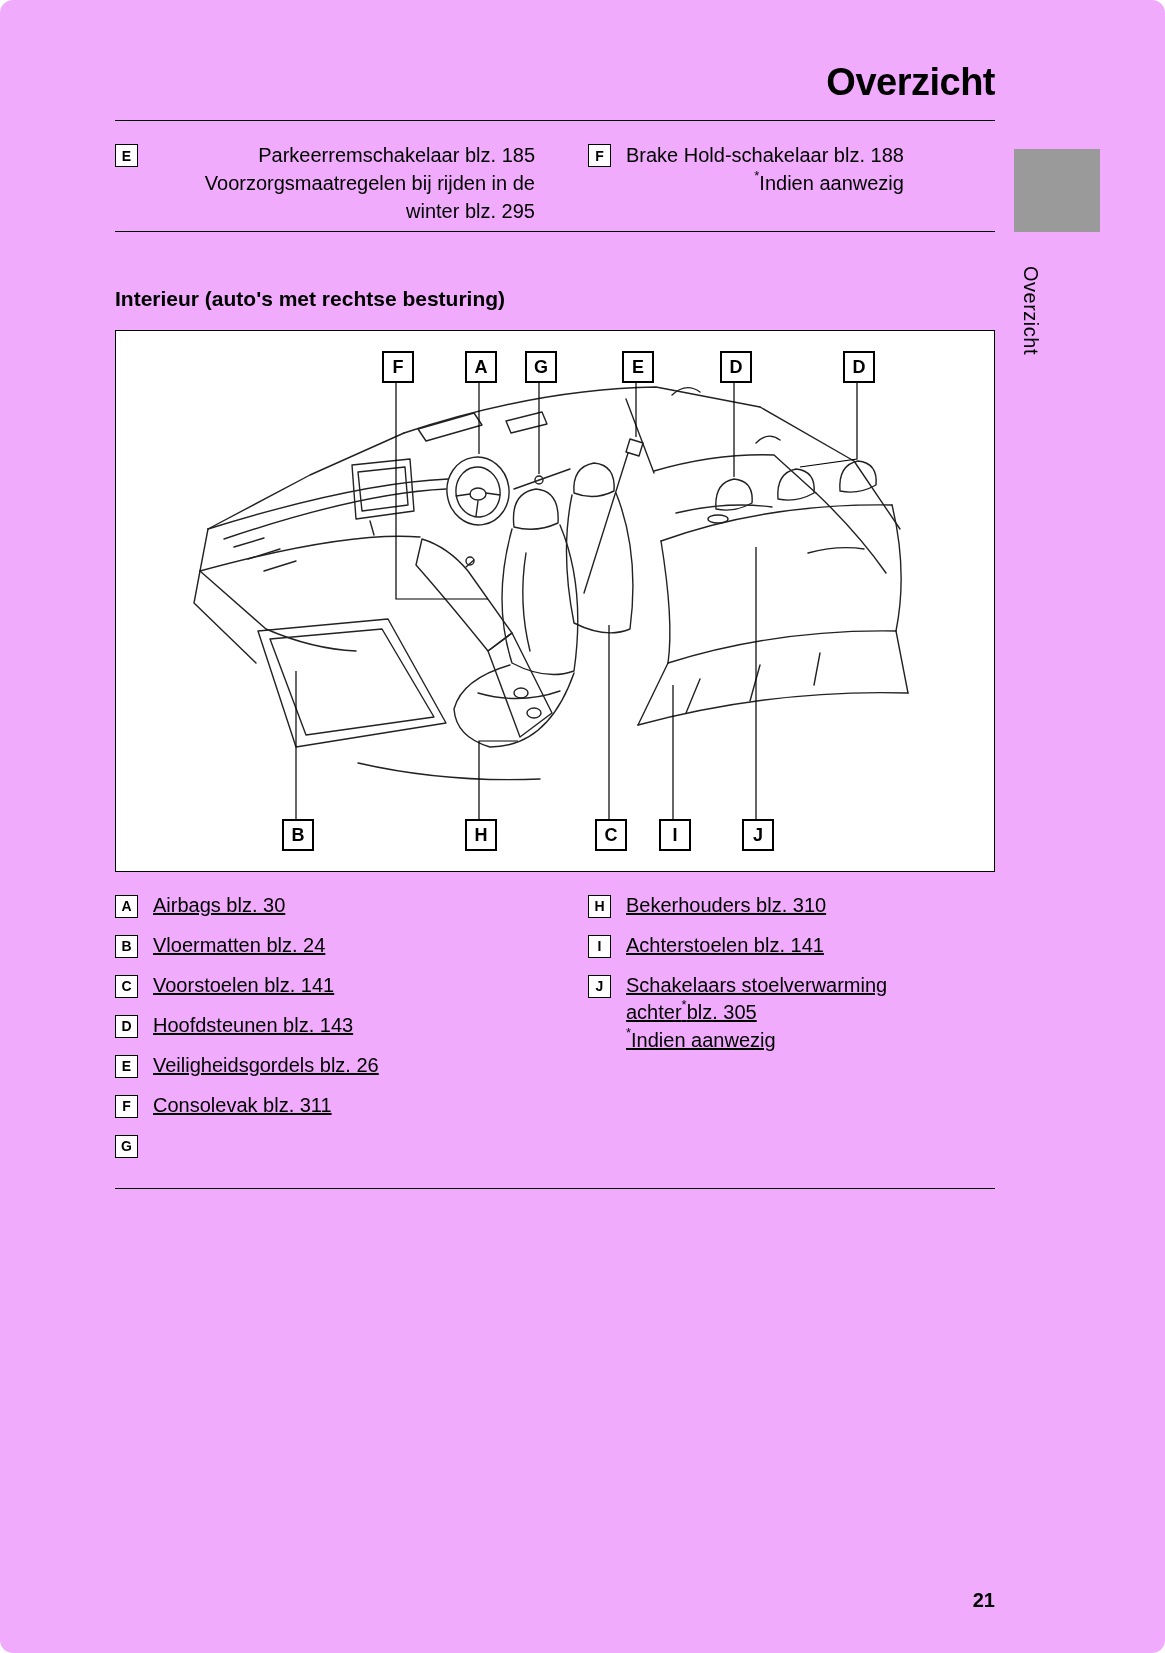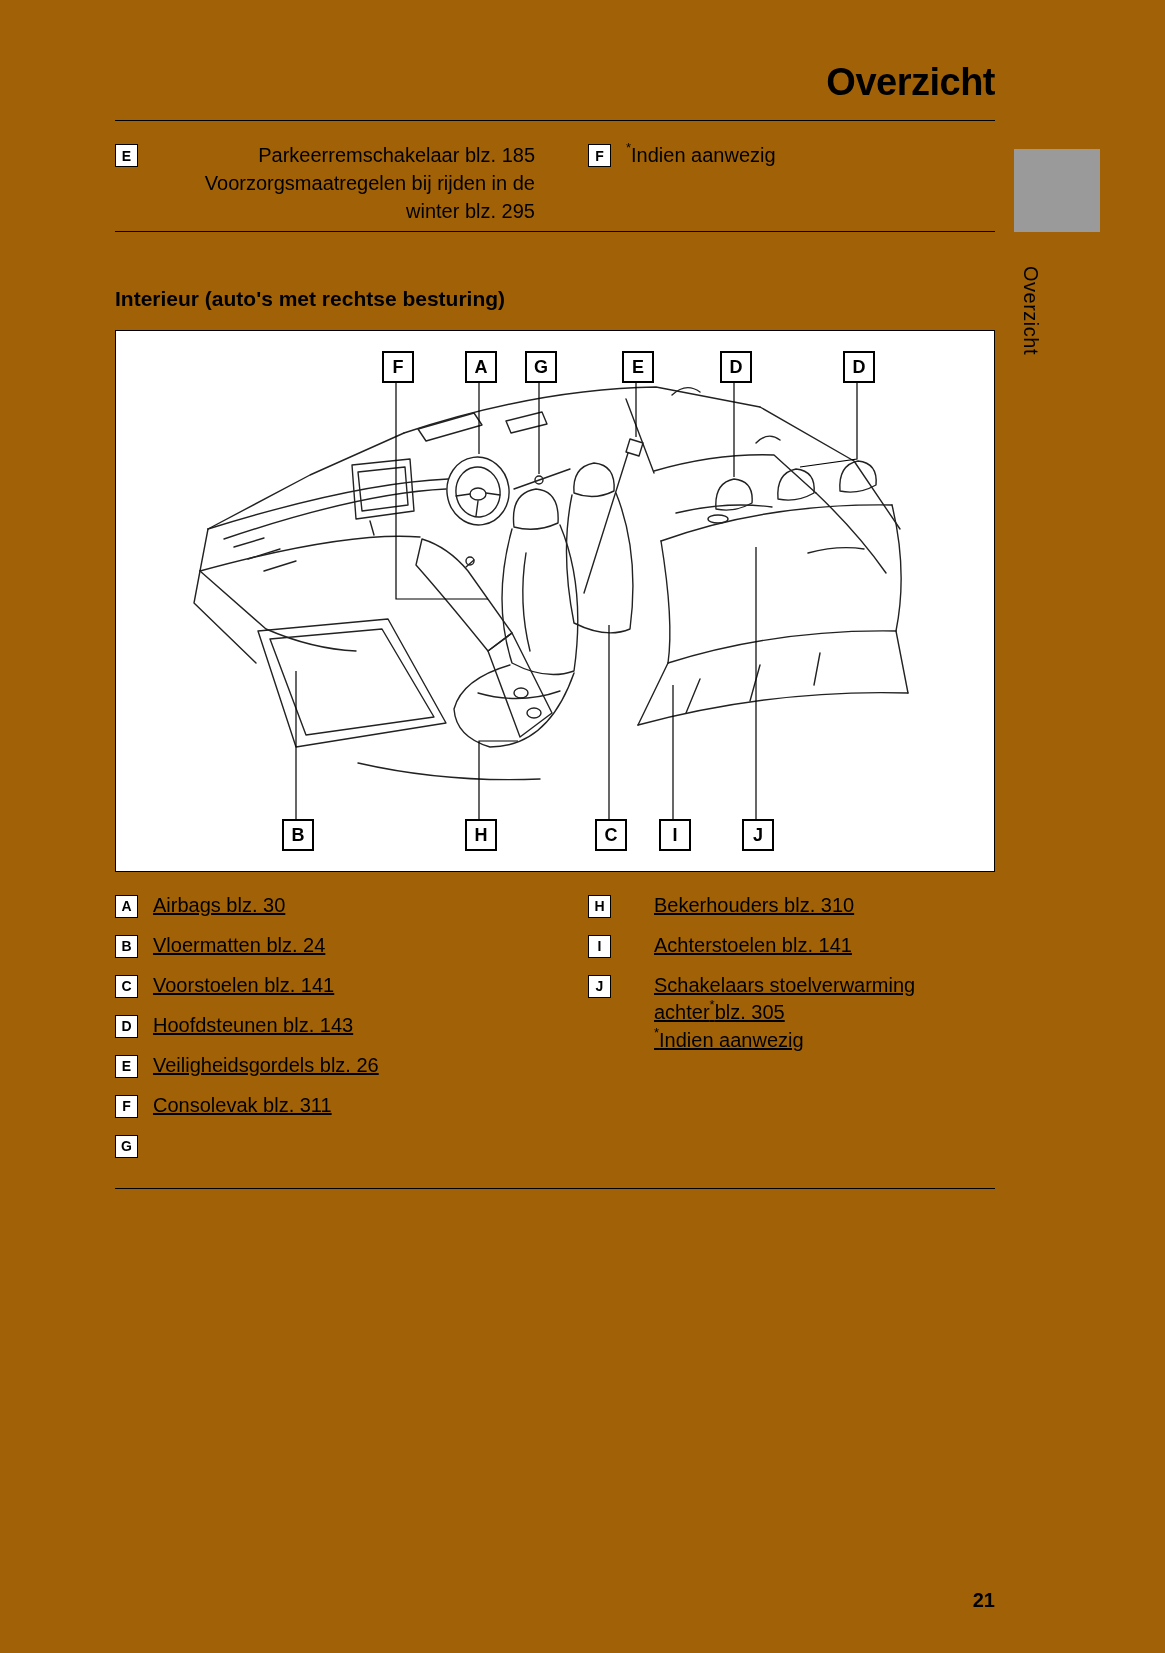--- a/index.html
+++ b/index.html
@@ -1,17 +1,17 @@
 <!DOCTYPE html>
 <html><head>
 <meta charset="utf-8">
 <style>
   html,body{margin:0;padding:0;background:#ffffff;}
   body{width:1165px;height:1653px;position:relative;font-family:"Liberation Sans",sans-serif;color:#000;}
-  .page{position:absolute;inset:0;background:#a16207;}
+  .page{position:absolute;inset:0;background:#f0abfc;border-radius:13px;}
 
   .page-title{position:absolute;top:36px;right:170px;font-size:38px;font-weight:bold;letter-spacing:-0.5px;}
 
   .rule{position:absolute;left:115px;width:880px;border-top:1.6px solid #000;height:0;}
   .rule-1{top:120px;}
   .rule-2{top:231px;}
   .rule-3{top:1188px;}
 
   .side-tab{position:absolute;left:1014px;top:149px;width:86px;height:83px;background:#9a9a9a;}
   .side-tab-label{position:absolute;left:1019px;top:266px;writing-mode:vertical-rl;font-size:20px;letter-spacing:0.5px;}
@@ -26,21 +26,21 @@
   .section-heading{position:absolute;left:115px;top:270px;font-size:21px;font-weight:bold;text-align:center;}
 
   .diagram-frame{position:absolute;left:115px;top:330px;width:878px;height:540px;border:1.6px solid #000;background:#fff;}
   .diagram-frame svg{position:absolute;left:0;top:0;}
   .dlabel{position:absolute;width:28px;height:28px;border:2px solid #000;background:#fff;display:flex;align-items:center;justify-content:center;font-size:18px;font-weight:bold;}
 
   .legend{position:absolute;left:115px;top:892px;width:880px;display:grid;grid-template-columns:473px 1fr;align-items:start;}
   .legend-col{display:flex;flex-direction:column;}
   .legend-row{display:flex;gap:15px;align-items:flex-start;font-size:20px;line-height:27px;margin-bottom:13px;}
   .legend-text{max-width:345px;text-decoration:underline;}
-  .legend-col-right .legend-text{max-width:312px;margin-left:28px;}
+  .legend-col-right .legend-text{max-width:312px;}
   .note-line{display:block;margin-top:1px;}
 
   .page-number{position:absolute;top:1589px;right:170px;font-size:20px;font-weight:bold;}
 </style>
 </head>
 <body>
 
 <div class="page">
 
   <h1 class="page-title">Overzicht</h1>
@@ -51,20 +51,21 @@
     <div class="ref-item">
       <span class="key-box">E</span>
       <div class="ref-text">
         <span class="ref-line">Parkeerremschakelaar blz. 185</span>
         <span class="ref-line">Voorzorgsmaatregelen bij rijden in de winter blz. 295</span>
       </div>
     </div>
     <div class="ref-item">
       <span class="key-box">F</span>
       <div class="ref-text">
+        <span class="ref-line">Brake Hold-schakelaar blz. 188</span>
         <span class="ref-line"><sup class="mark">*</sup><span>Indien aanwezig</span></span>
       </div>
     </div>
   </div>
 
   <div class="rule rule-2"></div>
 
   <div class="side-tab"></div>
   <div class="side-tab-label">Overzicht</div>
 

